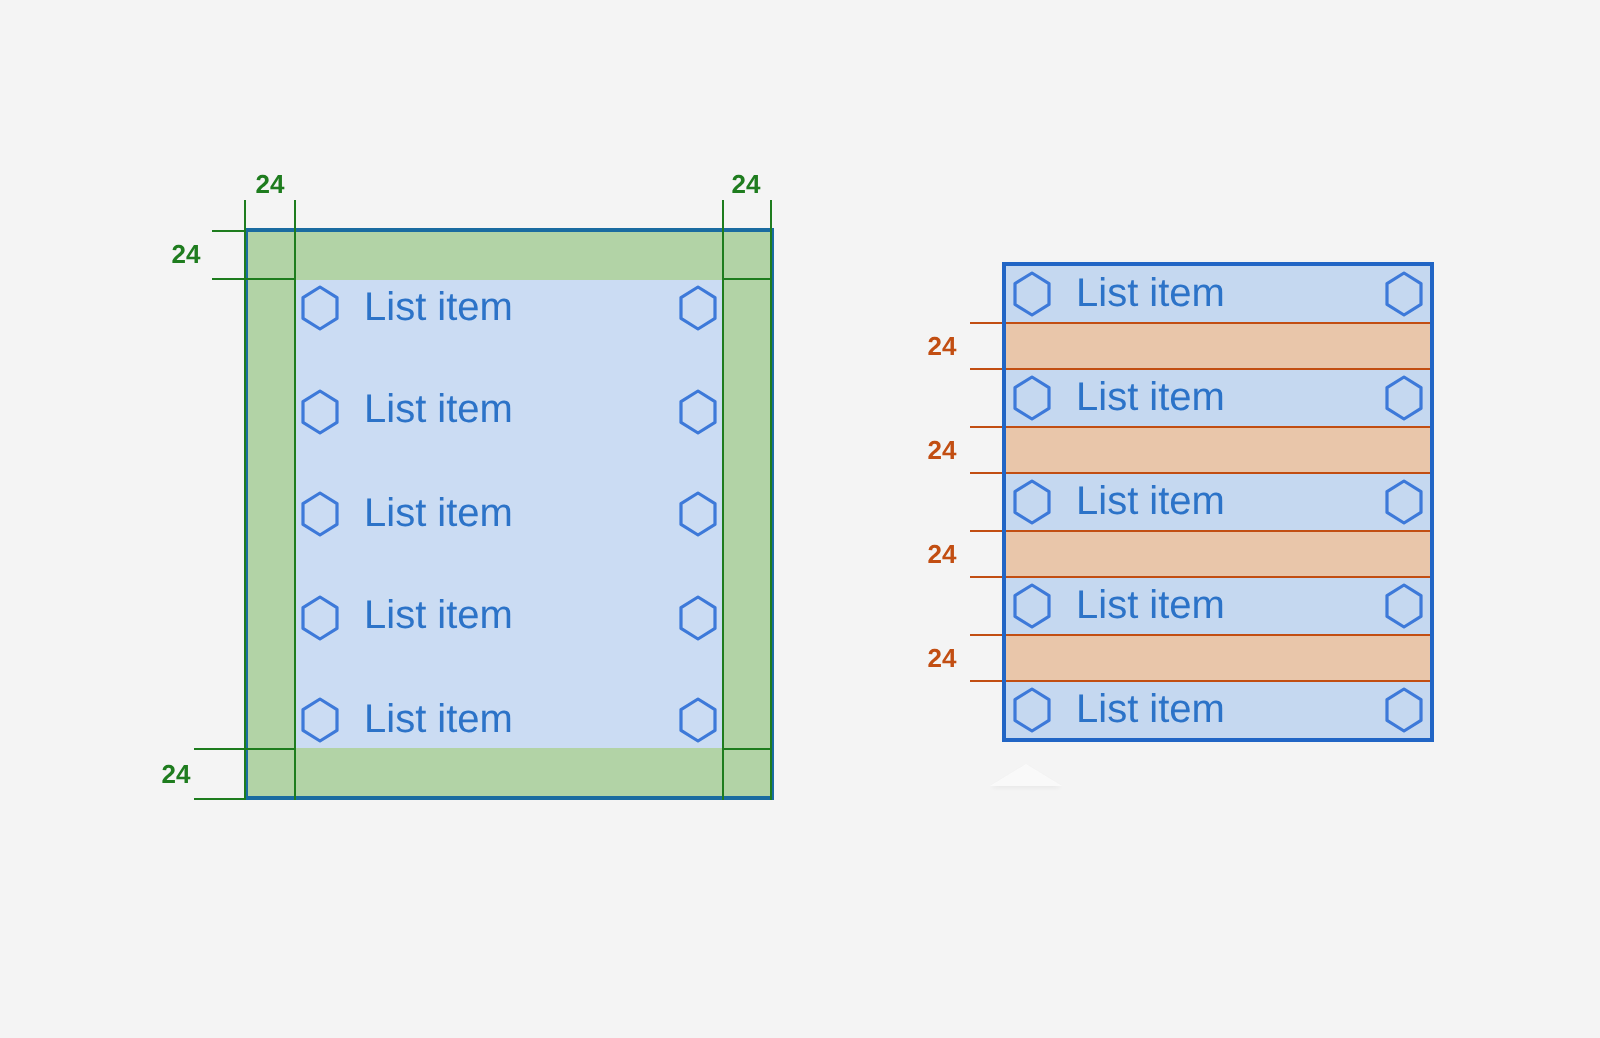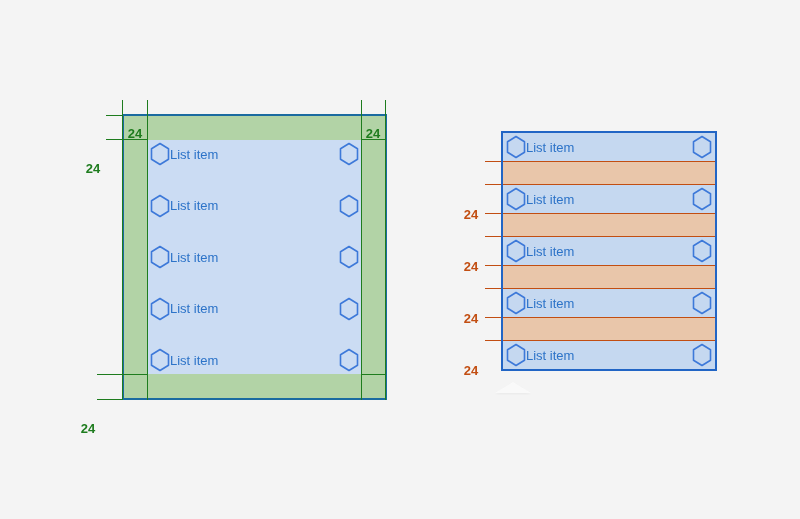--- a/index.html
+++ b/index.html
@@ -10,37 +10,37 @@
     overflow:hidden;
   }
   
   .guide-g { position:absolute; background:var(--green_guide,#1e7c1e); z-index:3; }
   .guide-g.v { width:1px; height:300px; top:100px; }
   .guide-g.h { height:1px; }
   .guide-o { position:absolute; background:var(--orange_guide,#c24e12); height:1px; width:16px; left:485px; z-index:3; }
   
   .mlabel {
     position:absolute; transform:translate(-50%,-50%);
-    font-weight:bold; font-size:13px; line-height:1; z-index:4;margin-top:41px;
+    font-weight:bold; font-size:13px; line-height:1; z-index:4;
   }
   .mlabel.g { color:var(--green_guide,#1e7c1e); }
   .mlabel.o { color:var(--orange_guide,#c24e12); }
   
   .panel-padding {
     position:absolute; left:122px; top:114px; width:265px; height:286px;
     box-sizing:border-box; border:2px solid var(--padding_panel_border,#1a6ba0);
     background:var(--padding_fill,#b2d3a6); z-index:1;
   }
   .panel-padding .content {
     position:absolute; left:24px; top:24px; right:24px; bottom:24px;
     background:var(--content_fill,#cbdcf3);
     display:flex; flex-direction:column; justify-content:space-between;
   }
   .lrow { height:28px; display:flex; align-items:center; padding:0 2px; }
-  .item-label { color:var(--item_text,#2c73c8); font-size:13px; margin-left:0; white-space:nowrap; }
+  .item-label { color:var(--item_text,#2c73c8); font-size:20px; margin-left:12px; white-space:nowrap; }
   .sp { flex:1; }
   .hex { flex:0 0 auto; display:block; }
   .hex polygon { fill:none; stroke:var(--hexagon_stroke,#3d79d9); stroke-width:1.6; stroke-linejoin:round; }
   
   .panel-gap {
     position:absolute; left:501px; top:131px; width:216px;
     box-sizing:border-box; border:2px solid var(--gap_panel_border,#2165c5); z-index:1;
   }
   .grow { height:28px; background:var(--row_fill,#c5d8f0); display:flex; align-items:center; padding:0 3px; }
   .gband {

